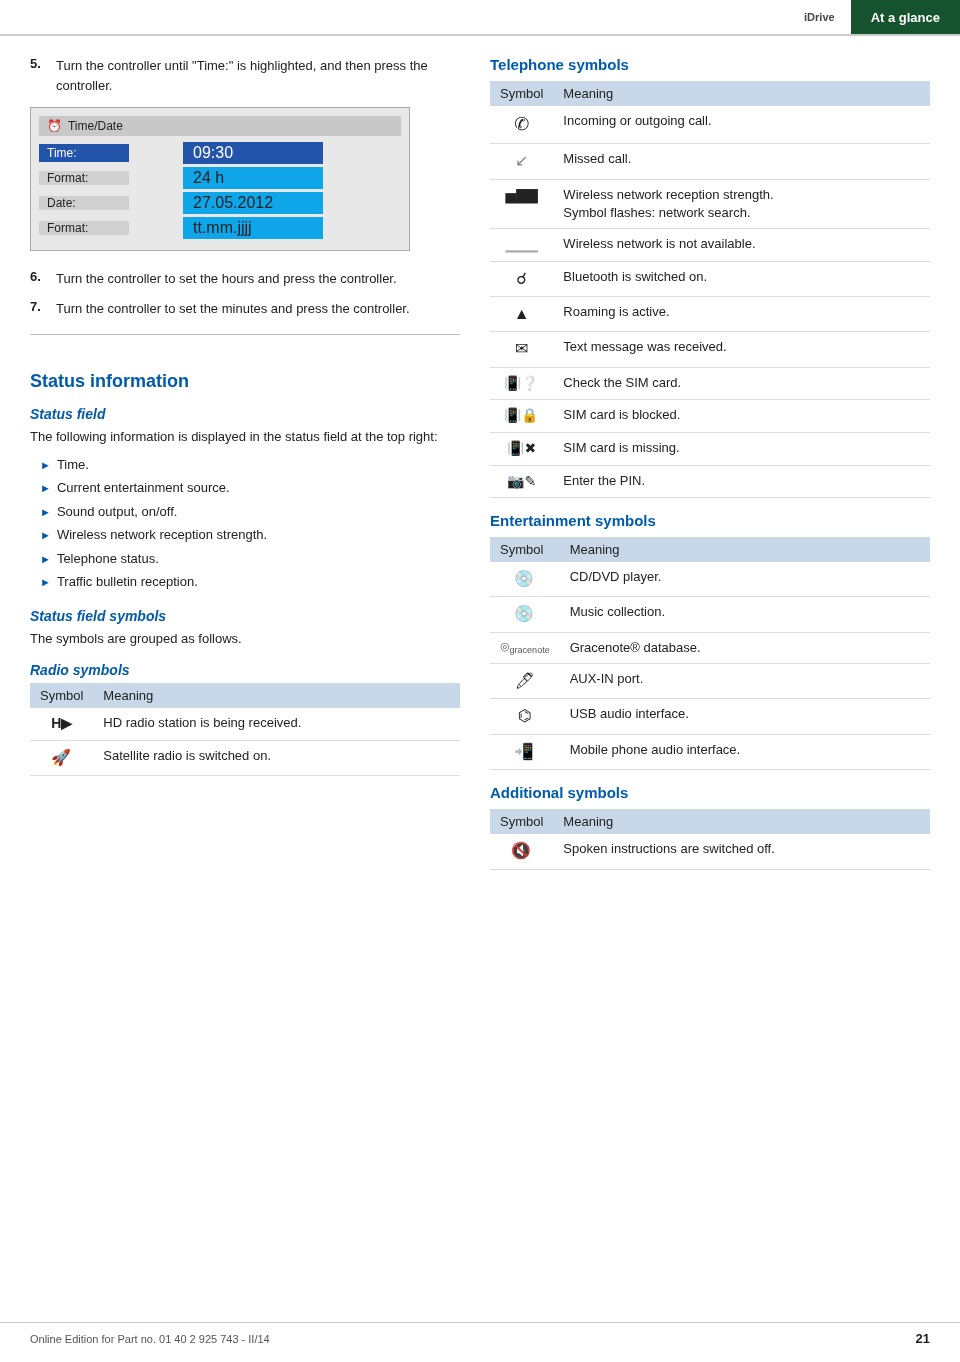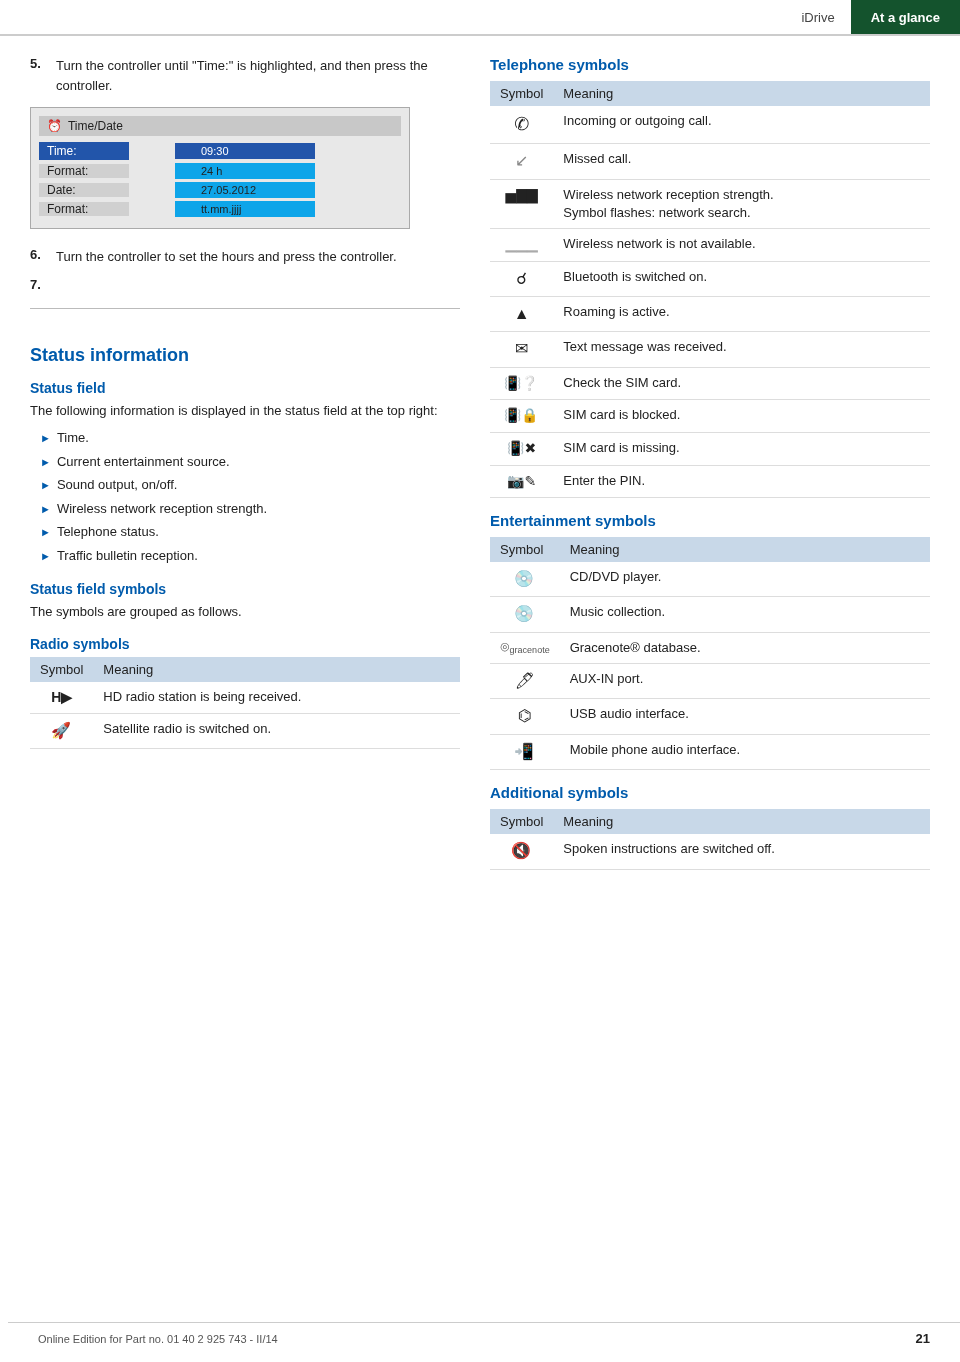--- a/index.html
+++ b/index.html
@@ -16,25 +16,26 @@
     
     .header {
       display: flex;
       justify-content: flex-end;
       align-items: center;
       border-bottom: 2px solid #ccc;
       height: 36px;
     }
     .header-idrive {
       padding: 0 16px;
-      font-size: 13px;
+      font-size: 11px;
       color: #444;
       height: 100%;
       display: flex;
       align-items: center;
+      font-weight: bold;
     }
     .header-at-a-glance {
       background: #14532d;
       color: #fff;
       padding: 0 20px;
       height: 100%;
       display: flex;
       align-items: center;
       font-size: 13px;
       font-weight: bold;
@@ -110,42 +111,43 @@
     .screenshot-row .label-cell {
       background: #d0d0d0;
       color: #222;
       padding: 0 8px;
       font-size: 12px;
       min-width: 90px;
     }
     .screenshot-row .value-cell {
       background: #2255aa;
       color: #fff;
-      padding: 2px 26px;
-      font-size: 11px;
+      padding: 2px 10px;
+      font-size: 16px;
       min-width: 140px;
-      margin-left: 4px;
+      margin-left: 12px;
     }
     .screenshot-row .value-cell.light {
       background: #0ea5e9;
       color: #222;
     }
 
     
     .section-heading {
       font-size: 18px;
       font-weight: bold;
       color: #005bac;
       margin: 36px 0 8px 0;
     }
     .subsection-heading {
       font-size: 14px;
       font-weight: bold;
       color: #005bac;
       margin: 14px 0 5px 0;
+      font-style: italic;
     }
 
     
     .bullet-list {
       list-style: none;
       margin-left: 10px;
     }
     .bullet-list li {
       padding: 2px 0;
       display: flex;
@@ -197,21 +199,21 @@
       font-size: 15px;
       font-weight: bold;
       color: #005bac;
       margin: 0 0 8px 0;
     }
 
     
     .footer {
       position: absolute;
       bottom: 16px;
-      left: 8px;
+      left: 0;
       right: 0;
       display: flex;
       justify-content: space-between;
       align-items: center;
       padding: 0 30px;
       font-size: 11px;
       color: #555;
       border-top: 1px solid #ccc;
       padding-top: 8px;
     }
@@ -271,20 +273,21 @@
       </div>
     </div>
 
     <div class="step">
       <span class="step-num">6.</span>
       <span class="step-text">Turn the controller to set the hours and press the controller.</span>
     </div>
 
     <div class="step">
       <span class="step-num">7.</span>
+      <span class="step-text">Turn the controller to set the minutes and press the controller.</span>
     </div>
 
     <hr class="divider-line">
 
     <h2 class="section-heading">Status information</h2>
 
     <h3 class="subsection-heading">Status field</h3>
 
     <p style="line-height:1.5; margin-bottom:6px;">The following information is displayed in the status field at the top right:</p>
 

